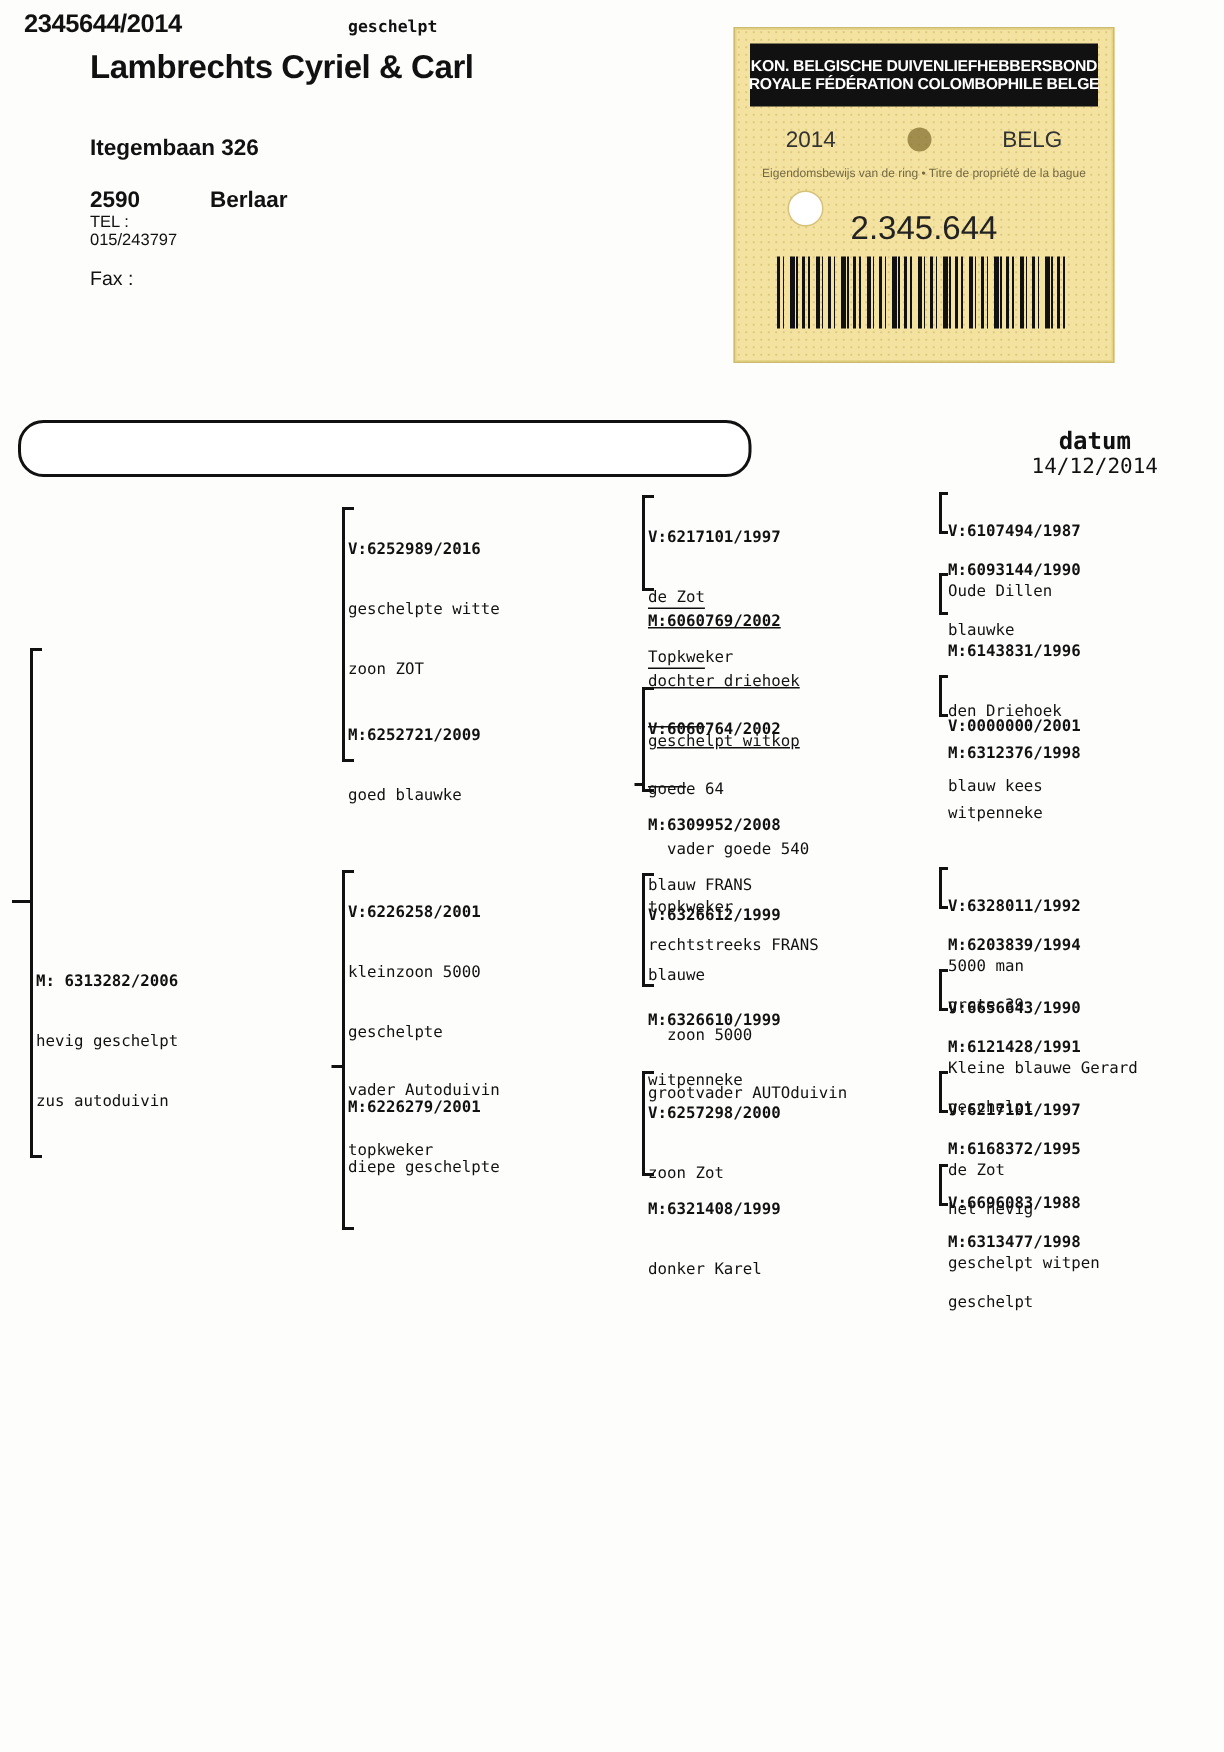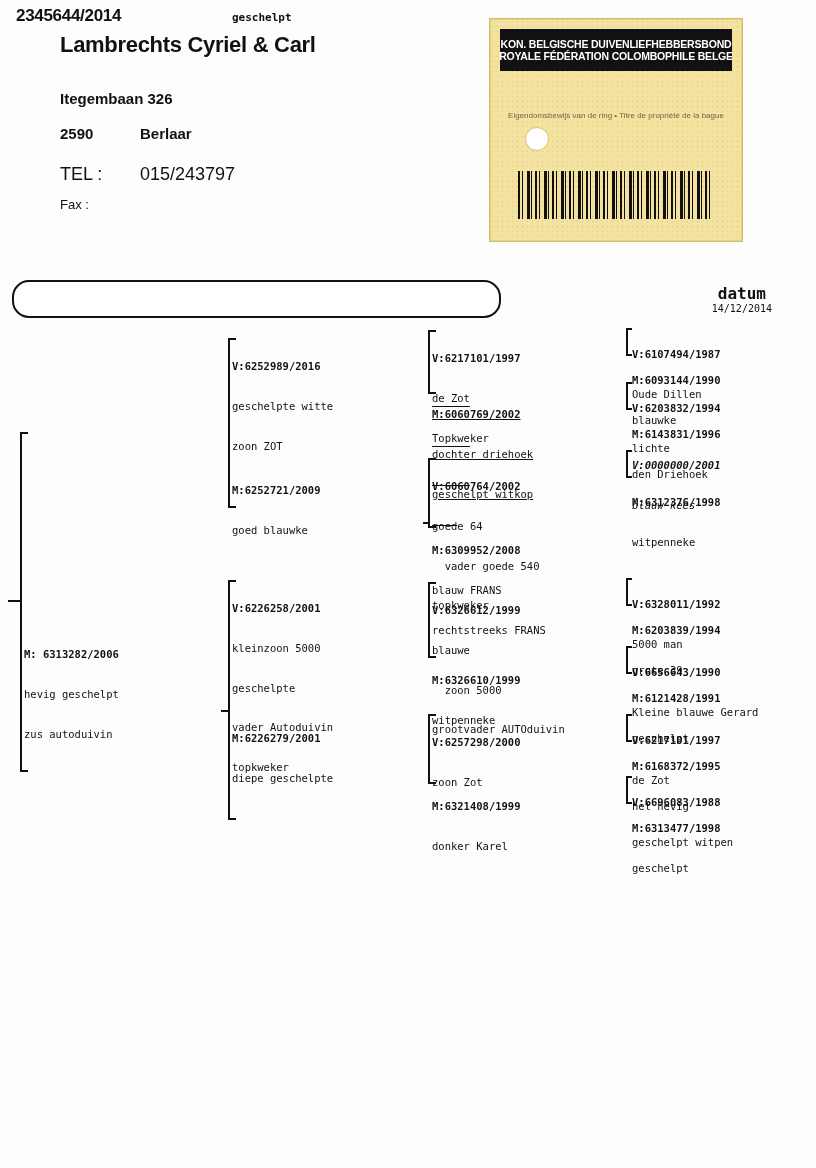--- a/index.html
+++ b/index.html
@@ -13,21 +13,21 @@
   }
   .page{position:absolute;inset:0;}
 
   
   .owner-block{position:absolute;left:60px;top:32px;width:380px;}
   .owner-name{font-size:22px;font-weight:bold;letter-spacing:-0.3px;}
   .owner-street{font-size:15px;font-weight:bold;margin-top:32px;}
   .owner-citywrap{margin-top:18px;display:flex;}
   .owner-zip{font-size:15px;font-weight:bold;width:80px;}
   .owner-city{font-size:15px;font-weight:bold;}
-  .owner-tel{margin-top:22px;display:flex;font-size:18px;}
+  .owner-tel{display:flex;font-size:11px;flex-direction:column;}
   .owner-tel .lbl{width:80px;}
   .owner-fax{margin-top:12px;font-size:13px;}
 
   
   .band{
     position:absolute;left:489px;top:18px;width:252px;height:222px;
     background:#f3e2a0;
     border:1px solid #cdbb6d;
     box-shadow:inset 0 0 0 1px #e8d487;
   }
@@ -72,21 +72,21 @@
   
   .titlebar{
     position:absolute;left:12px;top:280px;width:485px;height:34px;
     border:2px solid #111;border-radius:17px;background:#fff;
   }
   .title-id{position:absolute;left:16px;top:6px;font-size:17px;font-weight:bold;letter-spacing:-.3px;}
   .title-sub{position:absolute;left:232px;top:11px;font-size:11px;font-weight:bold;font-family:"DejaVu Sans Mono",monospace;}
 
   .datum{position:absolute;right:44px;top:284px;text-align:center;font-family:"DejaVu Sans Mono",monospace;}
   .datum .d1{font-size:16px;font-weight:bold;}
-  .datum .d2{font-size:10px;}
+  .datum .d2{font-size:14px;}
 
   .tree{position:absolute;left:0;top:310px;width:816px;height:545px;font-family:"DejaVu Sans Mono",monospace;}
   .node{position:absolute;font-size:10.5px;line-height:13.2px;white-space:pre;}
   .node .hd{font-weight:bold;}
   .ln{position:absolute;background:#111;}
   .vl{width:1.6px;}
   .hl{height:1.6px;}
   .dash{position:absolute;width:7px;height:2px;background:#111;}
 </style>
 </head>
@@ -107,22 +107,28 @@
     </div>
     <div class="owner-fax">Fax :</div>
   </div>
 
   <div class="band">
     <div class="dots"></div>
     <div class="band-top">
       <div>KON. BELGISCHE DUIVENLIEFHEBBERSBOND</div>
       <div>ROYALE FÉDÉRATION COLOMBOPHILE BELGE</div>
     </div>
+    <div class="band-year">
+      <span>2014</span>
+      <span class="band-logo"></span>
+      <span>BELG</span>
+    </div>
     <div class="band-small">Eigendomsbewijs van de ring • Titre de propriété de la bague</div>
     <div class="band-hole"></div>
+    <div class="band-number">2.345.644</div>
     <div class="barcode"></div>
   </div>
 
   <div class="titlebar"></div>
   <div class="title-id">2345644/2014</div>
   <div class="title-sub">geschelpt</div>
 
   <div class="datum">
     <div class="d1">datum</div>
     <div class="d2">14/12/2014</div>
@@ -253,29 +259,25 @@
     </div>
 
     <div class="node" style="left:632px;top:12px;">
       <div class="hd">V:6107494/1987</div>
       <div>Oude Dillen</div>
     </div>
     <div class="node" style="left:632px;top:38px;">
       <div class="hd">M:6093144/1990</div>
       <div>blauwke</div>
     </div>
-    <div class="node" style="left:632px;top:66px;">
-      <div class="hd">V:6203832/1994</div>
-      <div>lichte</div>
-    </div>
     <div class="node" style="left:632px;top:92px;">
       <div class="hd">M:6143831/1996</div>
       <div>den Driehoek</div>
     </div>
-    <div class="node" style="left:632px;top:123px;font-style:italic;">
+    <div class="node" style="left:632px;top:142px;">
       <div class="hd">V:0000000/2001</div>
       <div>blauw kees</div>
     </div>
     <div class="node" style="left:632px;top:160px;">
       <div class="hd">M:6312376/1998</div>
       <div>witpenneke</div>
     </div>
     <div class="node" style="left:632px;top:262px;">
       <div class="hd">V:6328011/1992</div>
       <div>5000 man</div>

